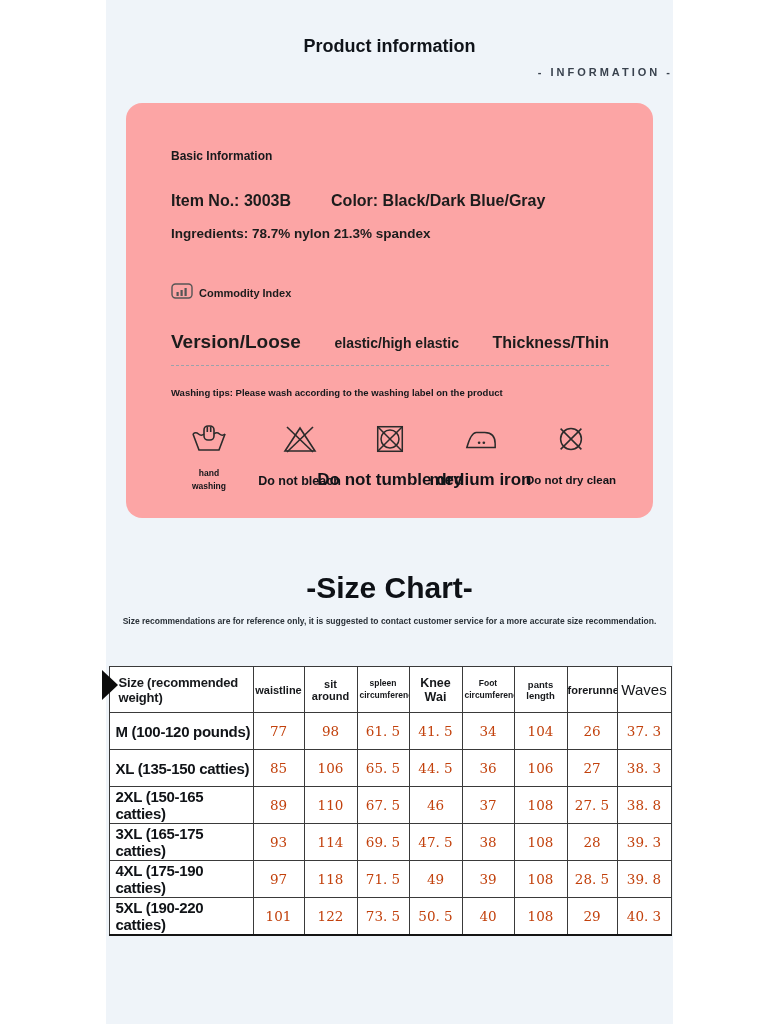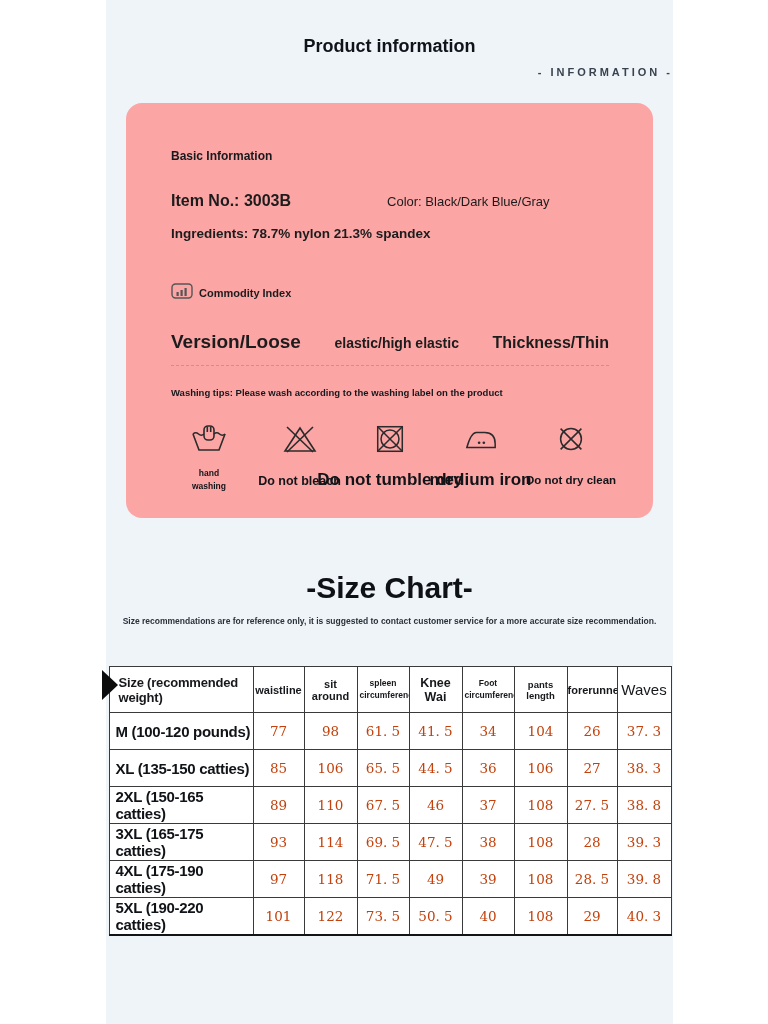--- a/index.html
+++ b/index.html
@@ -12,21 +12,21 @@
   .page-title { padding-top:36px; text-align:center; font-size:18px; font-weight:bold; color:#10141a; }
   .page-subtitle { margin-top:9px; text-align:right; font-size:11px; letter-spacing:3px;
     color:#39424e; font-weight:bold; }
 
   
   .card { position:relative; margin:25px auto 0; width:527px; height:415px;
     background:#fca5a5; border-radius:16px; padding:46px 44px 30px 45px; }
   .basic-info { font-size:12px; font-weight:bold; color:#17191c; }
   .item-row { margin-top:29px; display:flex; align-items:baseline; }
   .item-no { font-size:16px; font-weight:bold; }
-  .color-label { font-size:13px; font-weight:normal; margin-left:96px; }
+  .color-label { font-size:16px; font-weight:bold; margin-left:40px; }
   .ingredients { margin-top:16px; font-size:13.5px; font-weight:bold; }
   .commodity { margin-top:42px; display:flex; align-items:center; gap:6px; }
   .commodity-label { font-size:11px; font-weight:bold; }
   .attrs { margin-top:28px; display:flex; justify-content:space-between; align-items:baseline;
     padding-bottom:12px; border-bottom:1px dashed #9aa2ab; }
   .attr-version { font-size:19px; font-weight:bold; }
   .attr-elastic { font-size:14px; font-weight:bold; }
   .attr-thickness { font-size:16px; font-weight:bold; }
   .washing-tips { margin-top:21px; font-size:9.5px; font-weight:bold; color:#15181c; }
   .care-row { margin-top:24px; display:flex; justify-content:space-between; align-items:flex-start; }

